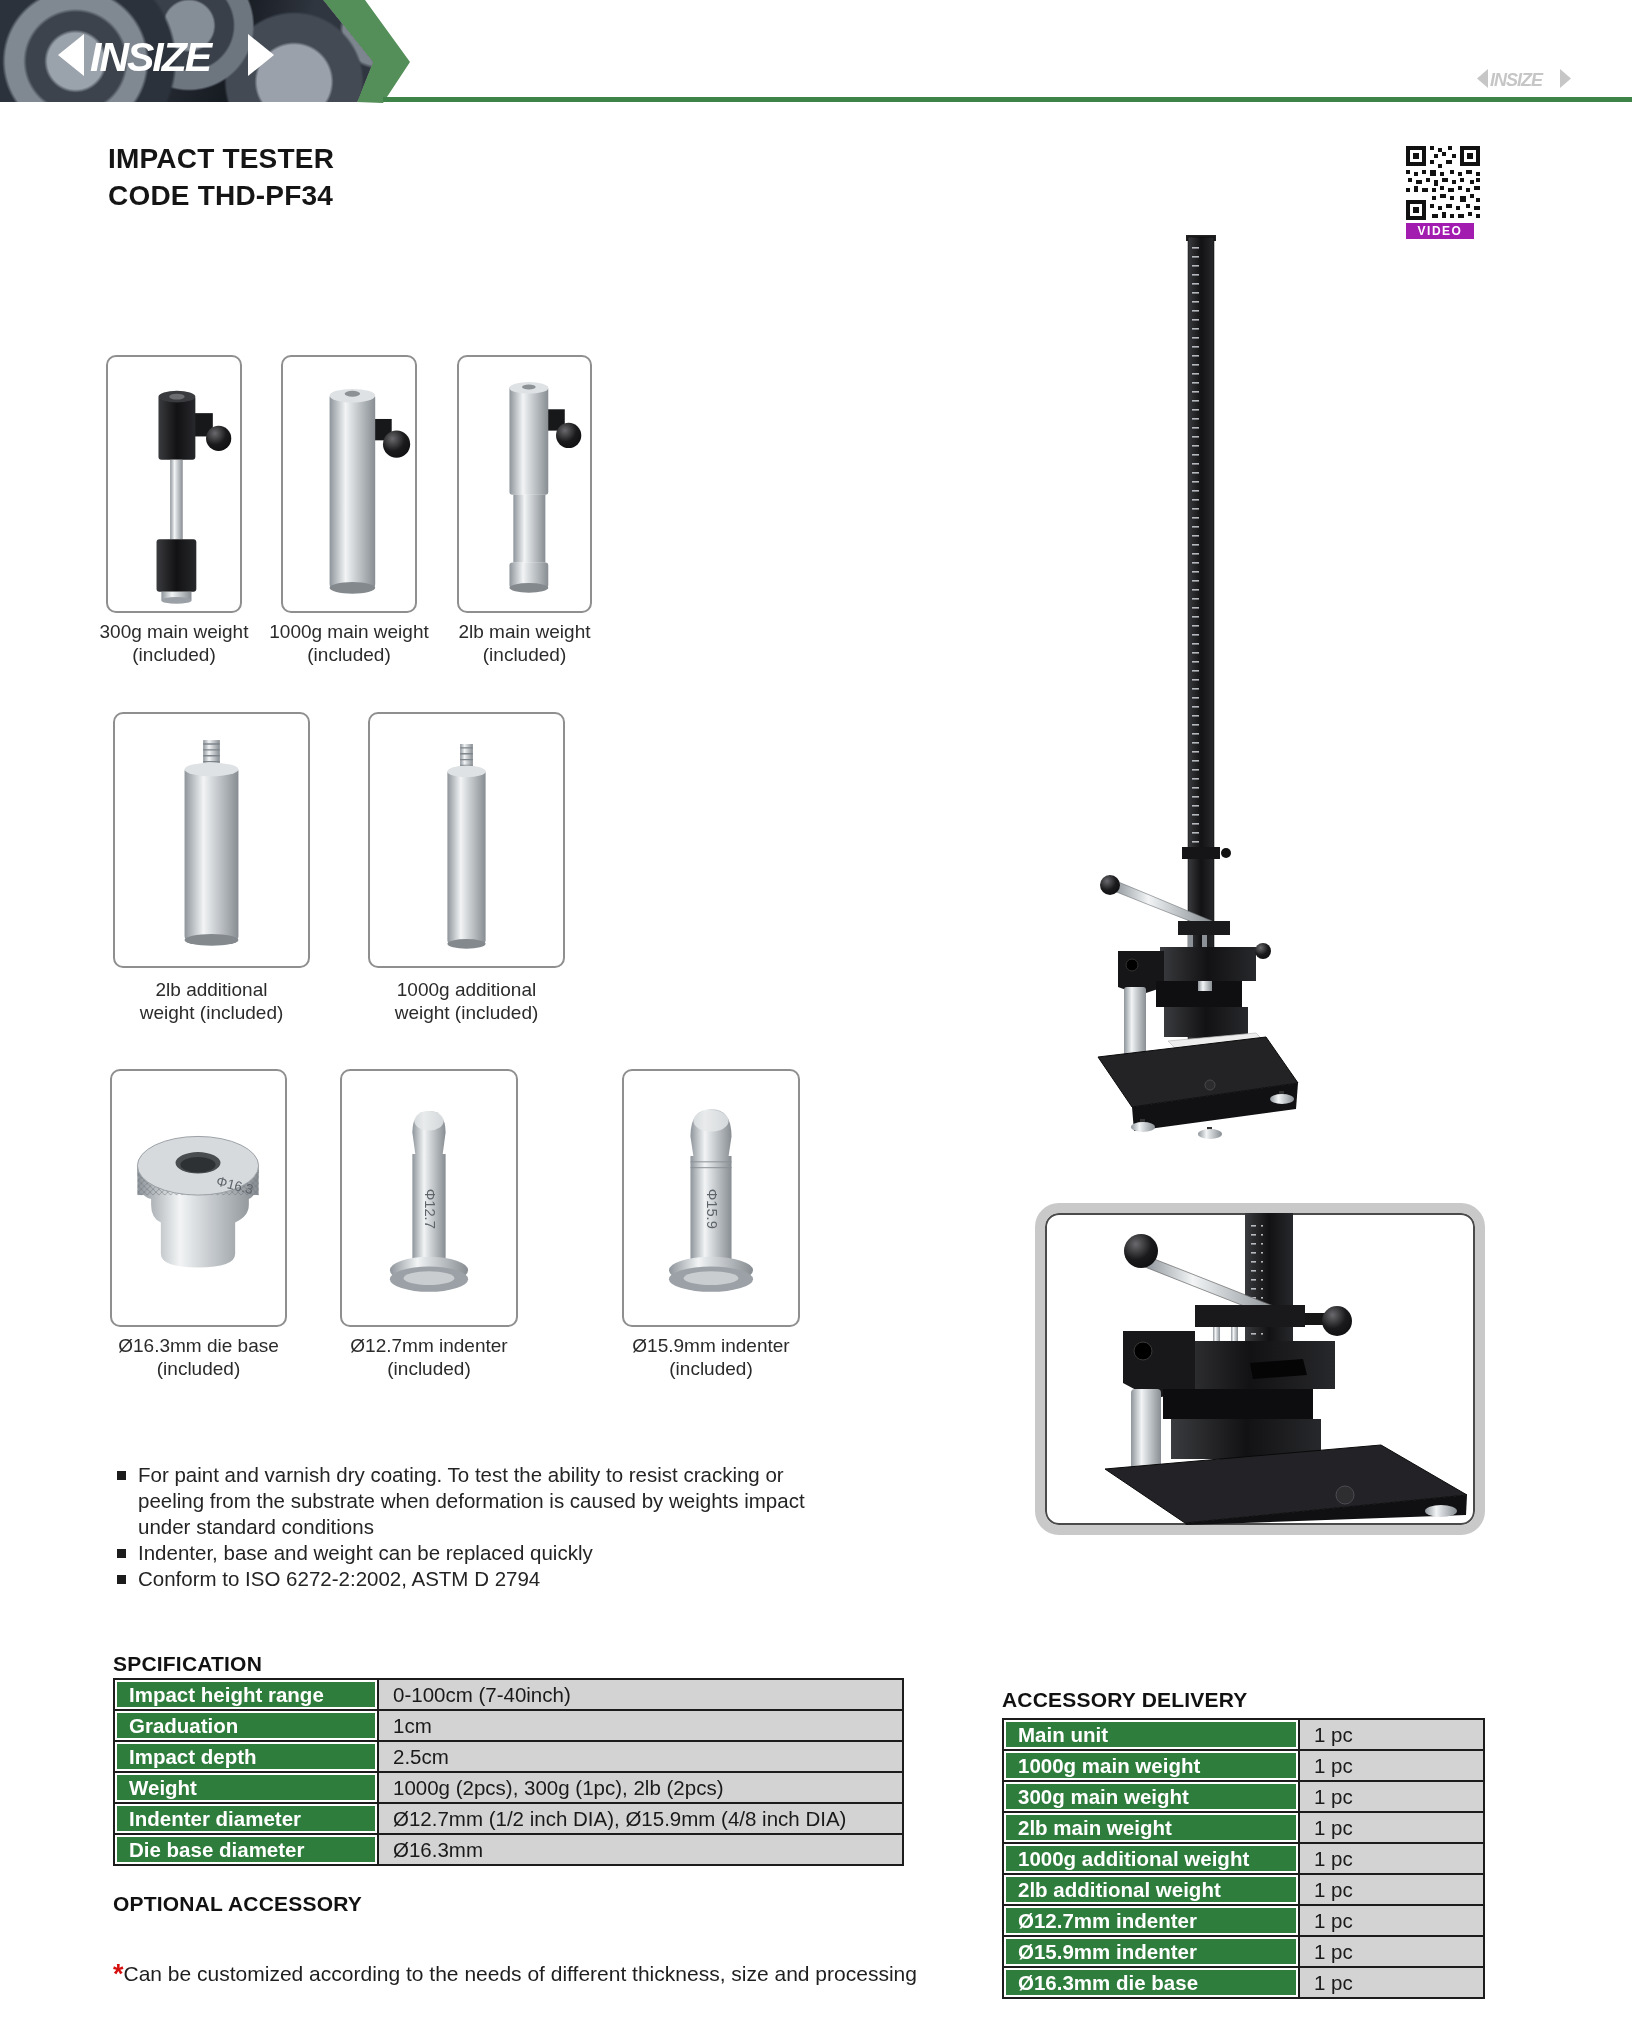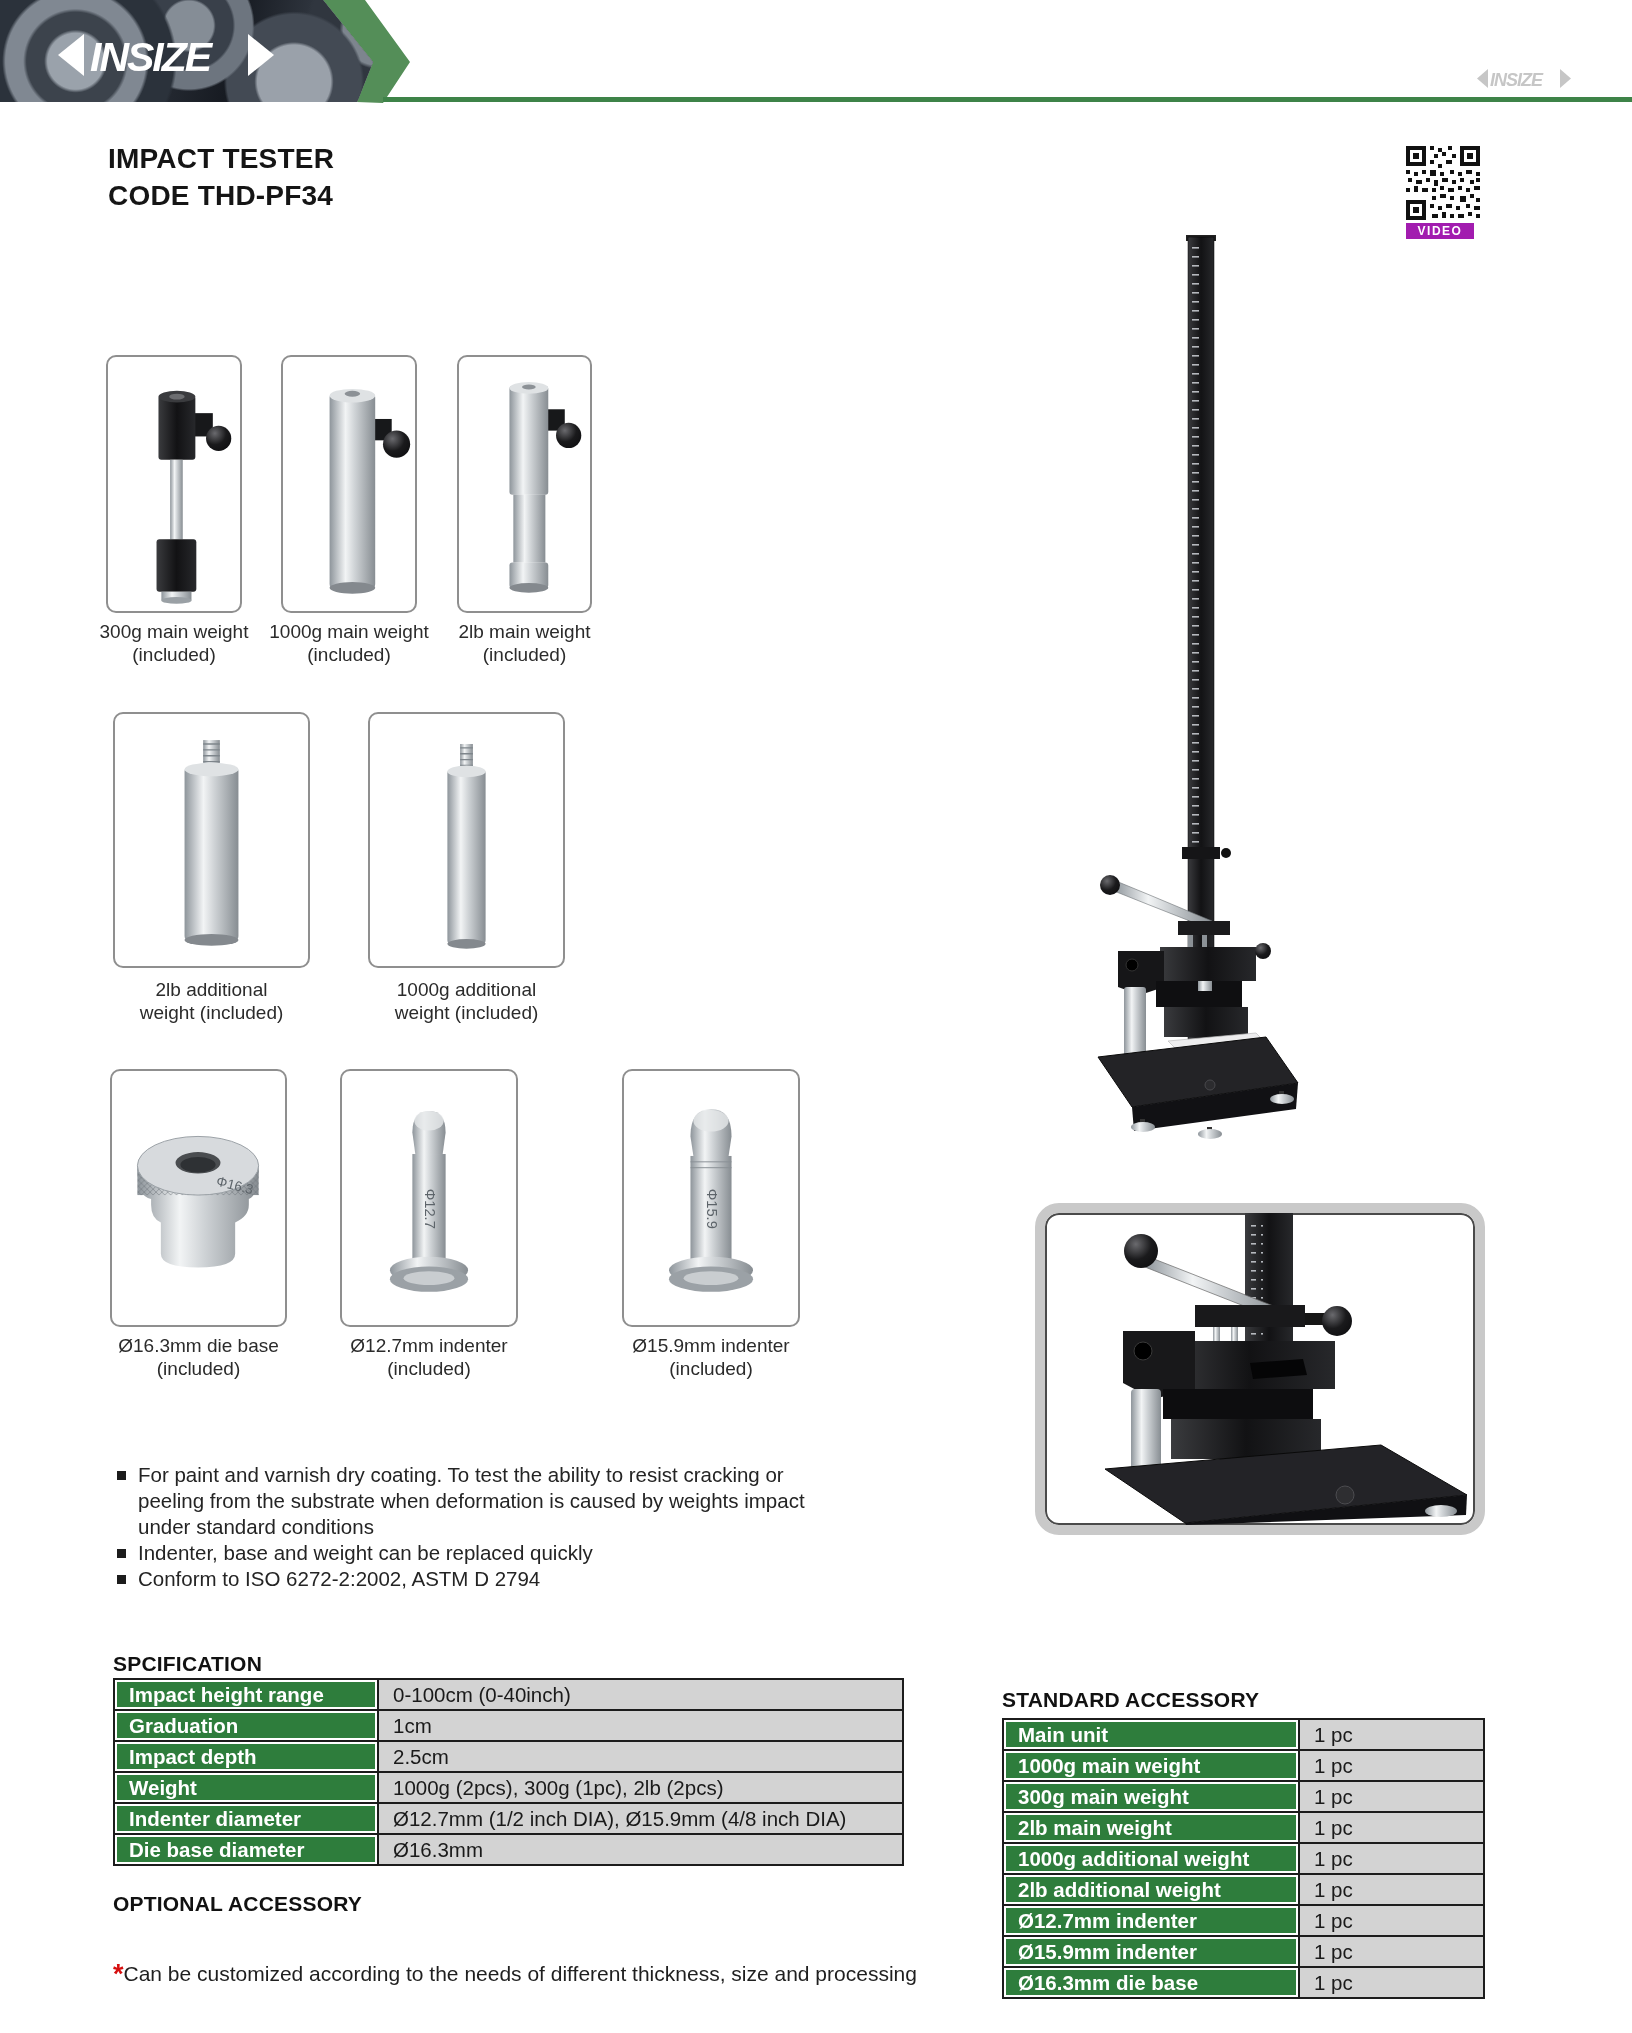--- a/index.html
+++ b/index.html
@@ -378,21 +378,21 @@
 
   <div class="sec-title" style="left:113px;top:1652px">SPCIFICATION</div>
   <table class="spec" style="left:113px;top:1678px;width:789px">
     <colgroup>
         <col style="width:264px">
         <col style="width:525px">
       </colgroup>
     <tbody>
       <tr>
         <td class="lbl">Impact height range</td>
-        <td class="val">0-100cm (0-40inch)</td>
+        <td class="val">0-100cm (7-40inch)</td>
         </tr>
       <tr>
         <td class="lbl">Graduation</td>
         <td class="val">1cm</td>
         </tr>
       <tr>
         <td class="lbl">Impact depth</td>
         <td class="val">2.5cm</td>
         </tr>
       <tr>
@@ -406,21 +406,21 @@
       <tr>
         <td class="lbl">Die base diameter</td>
         <td class="val">Ø16.3mm</td>
         </tr>
     </tbody>
   </table>
 
   <div class="sec-title" style="left:113px;top:1892px">OPTIONAL ACCESSORY</div>
   <div class="footnote"><span class="ast">*</span><span>Can be customized according to the needs of different thickness, size and processing</span></div>
 
-  <div class="sec-title" style="left:1002px;top:1688px">STANDARD ACCESSORY</div>
+  <div class="sec-title" style="left:1002px;top:1688px">ACCESSORY DELIVERY</div>
   <table class="spec" style="left:1002px;top:1718px;width:481px">
     <colgroup>
         <col style="width:296px">
         <col style="width:185px">
       </colgroup>
     <tbody>
       <tr>
         <td class="lbl" style="height:30px">Main unit</td>
         <td class="val">1 pc</td>
         </tr>

